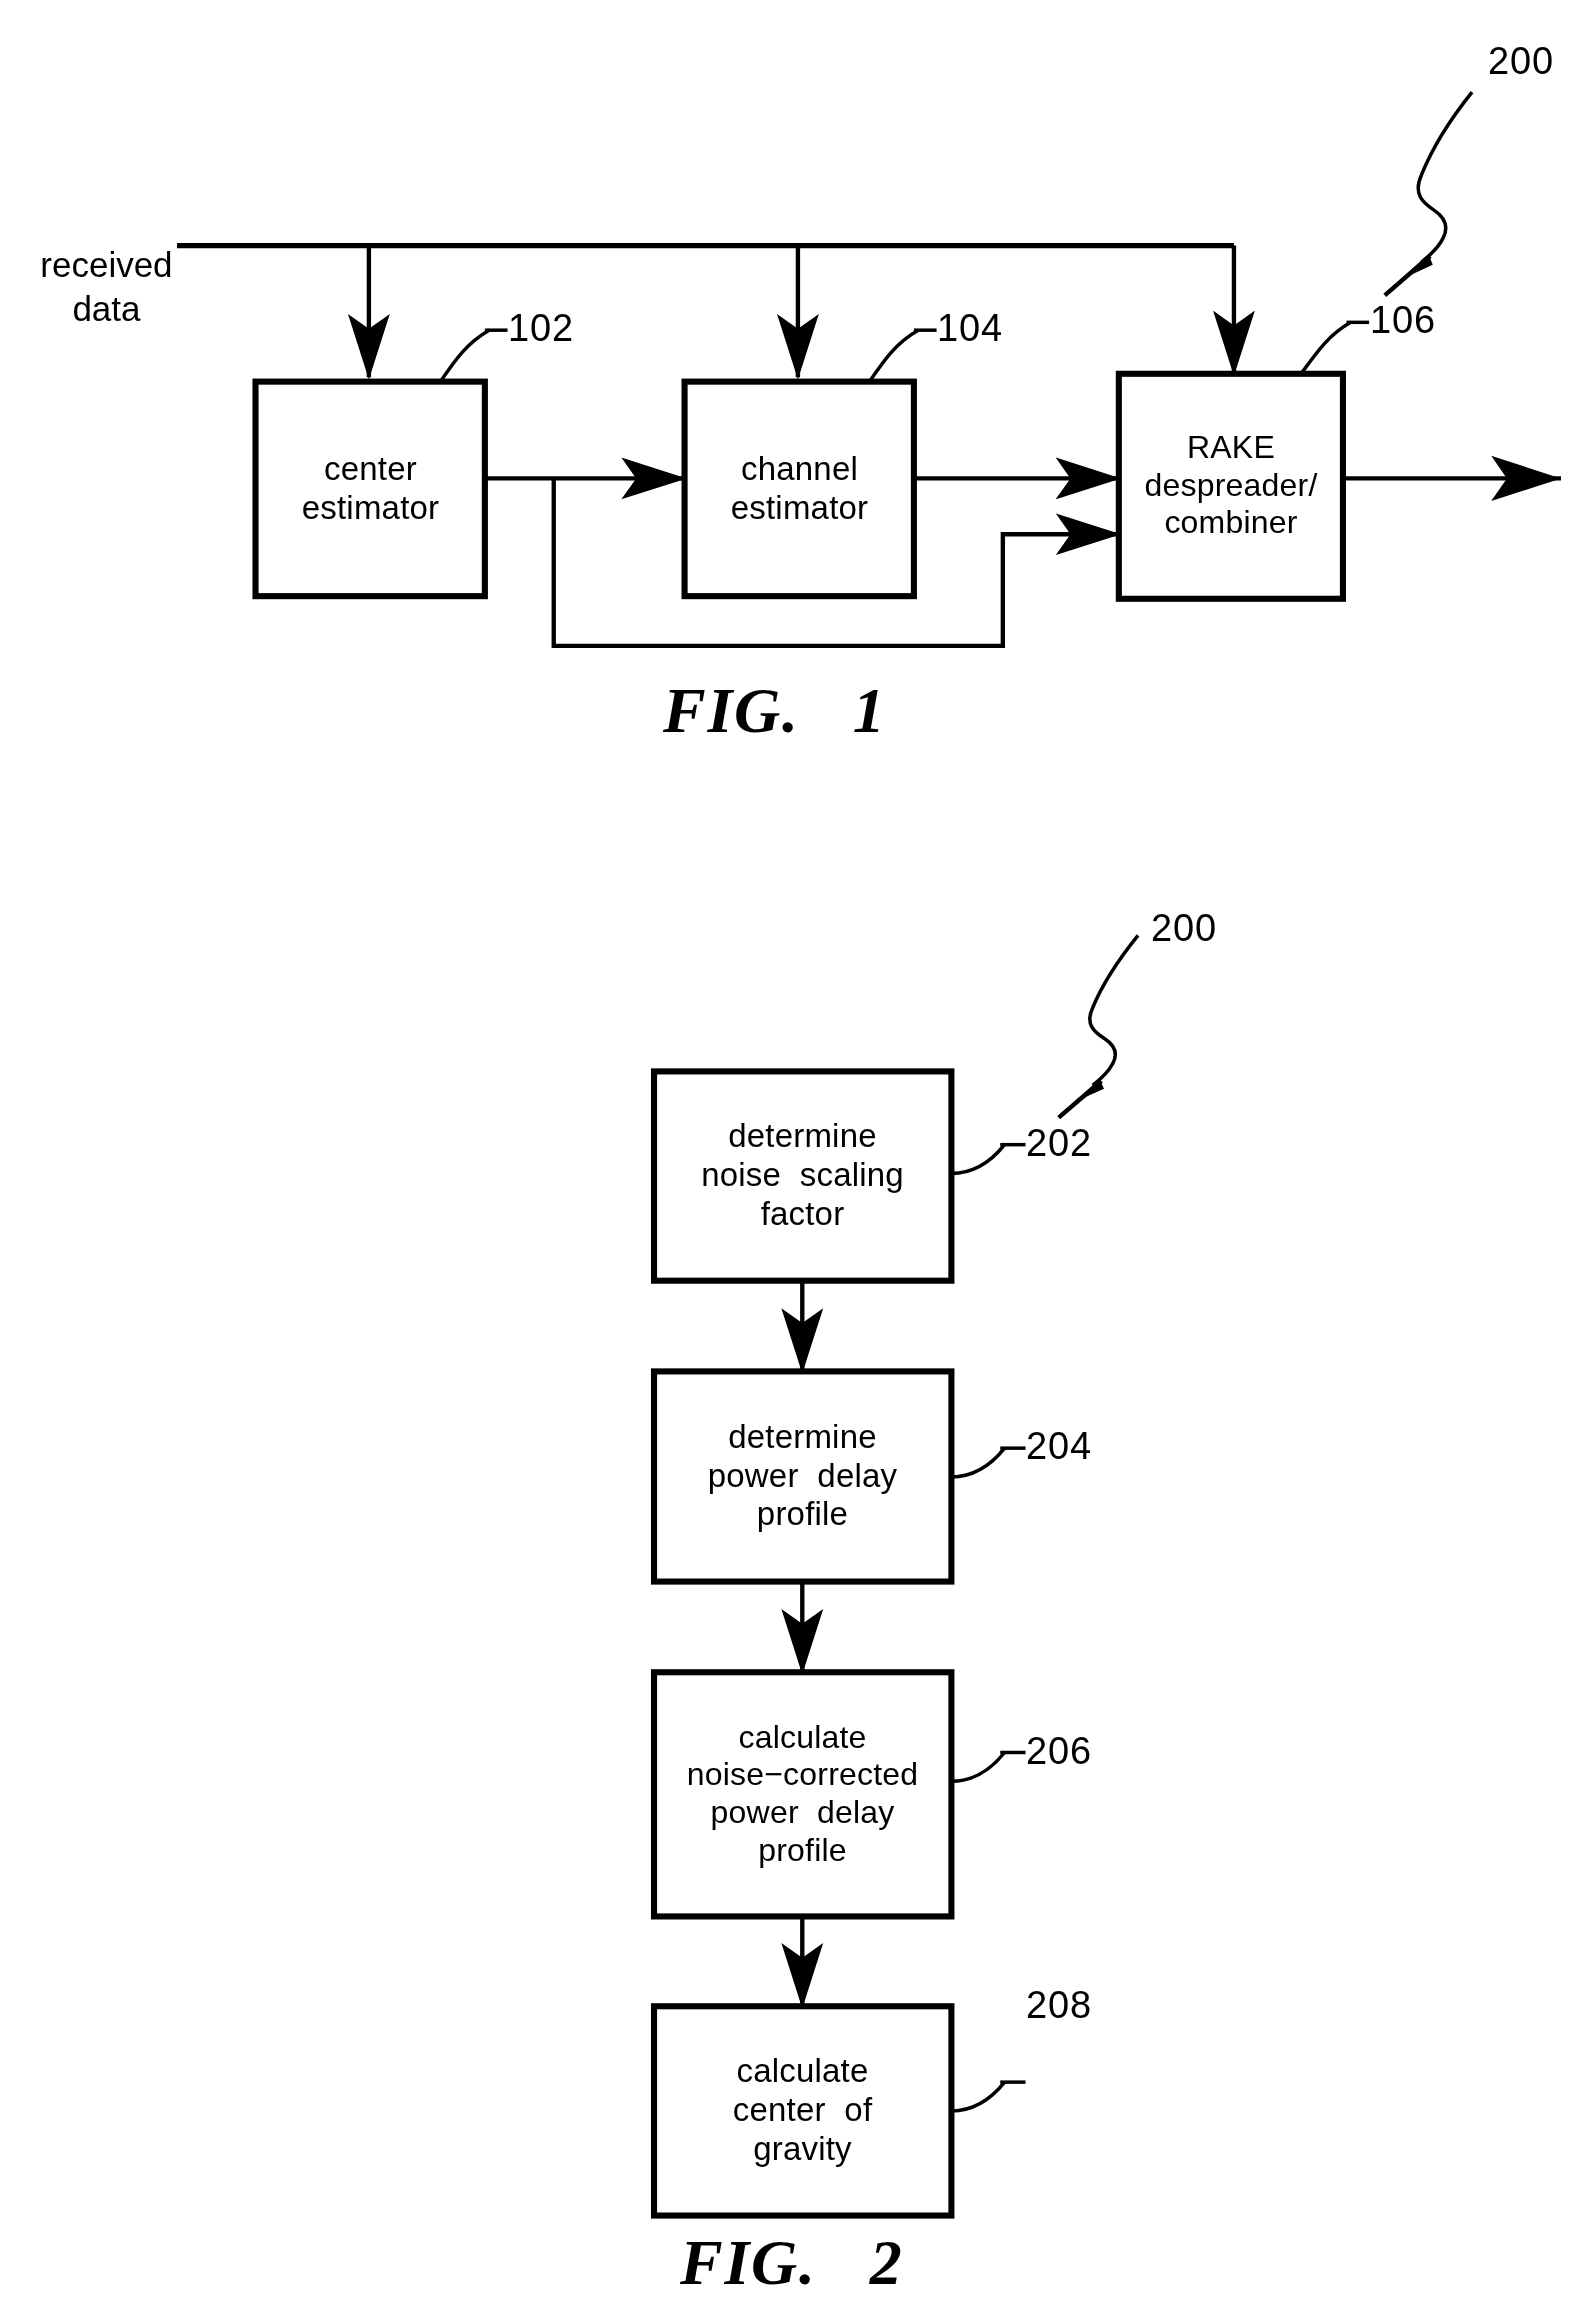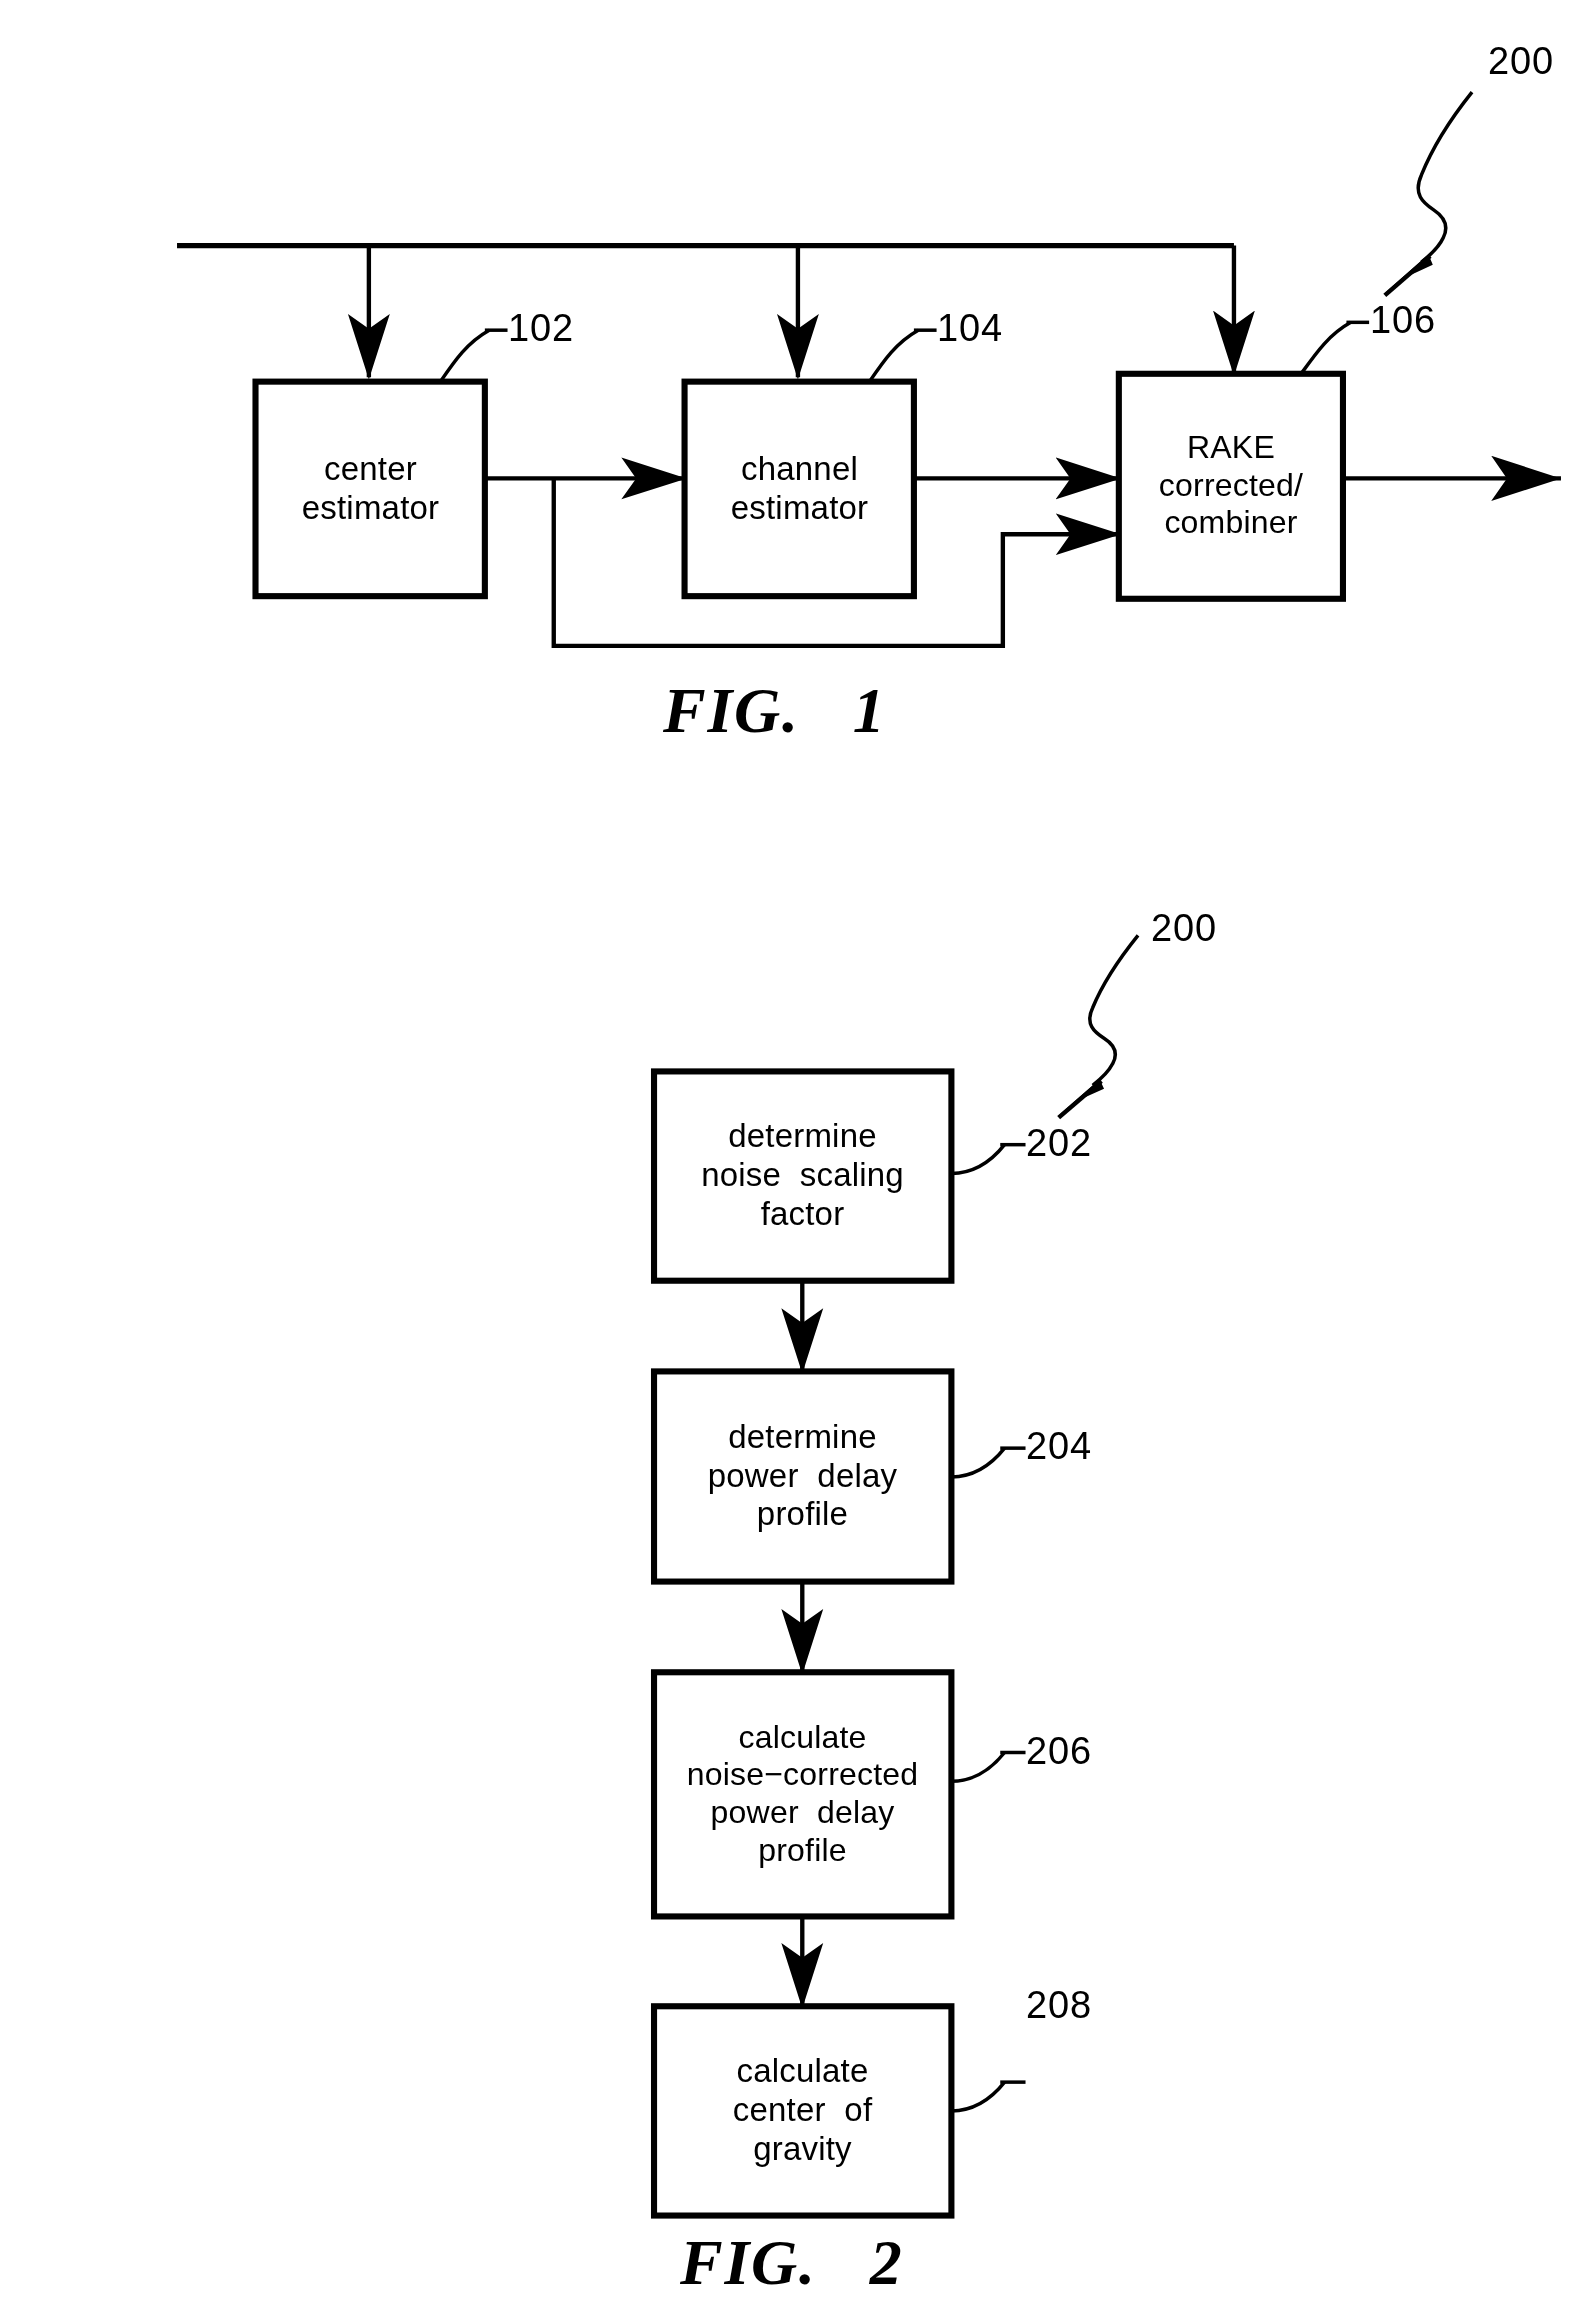--- a/index.html
+++ b/index.html
@@ -149,34 +149,38 @@
 
       <path d="M1091,2042 C1116,2042 1136,2029 1152,2009" stroke-width="4"></path>
       <path d="M1147,2009 L1176,2009" stroke-width="4"></path>
 
       <path d="M1091,2420 C1116,2420 1136,2407 1152,2387" stroke-width="4"></path>
       <path d="M1147,2387 L1176,2387" stroke-width="4"></path>
 
     </g>
   </svg>
 
+  <div class="signal-label" style="left:0px; top:199px; width:174px;">
+    <span>received</span>
+    <span>data</span>
+  </div>
 
   <div class="boxtext" style="left:256px; top:381px; width:229px; height:215px;">
     <span>center</span>
     <span>estimator</span>
   </div>
 
   <div class="boxtext" style="left:685px; top:381px; width:229px; height:215px;">
     <span>channel</span>
     <span>estimator</span>
   </div>
 
   <div class="boxtext" style="left:1119px; top:373px; width:224px; height:225px; font-size:32px;">
     <span>RAKE</span>
-    <span>corrected/</span>
+    <span>despreader/</span>
     <span>combiner</span>
   </div>
 
   <div class="refnum" style="left:1488px; top:40px;">200</div>
   <div class="refnum" style="left:508px; top:307px;">102</div>
   <div class="refnum" style="left:937px; top:307px;">104</div>
   <div class="refnum" style="left:1370px; top:299px;">106</div>
 
   <div class="figcap" style="left:663px; top:674px;">FIG.   1</div>
 

